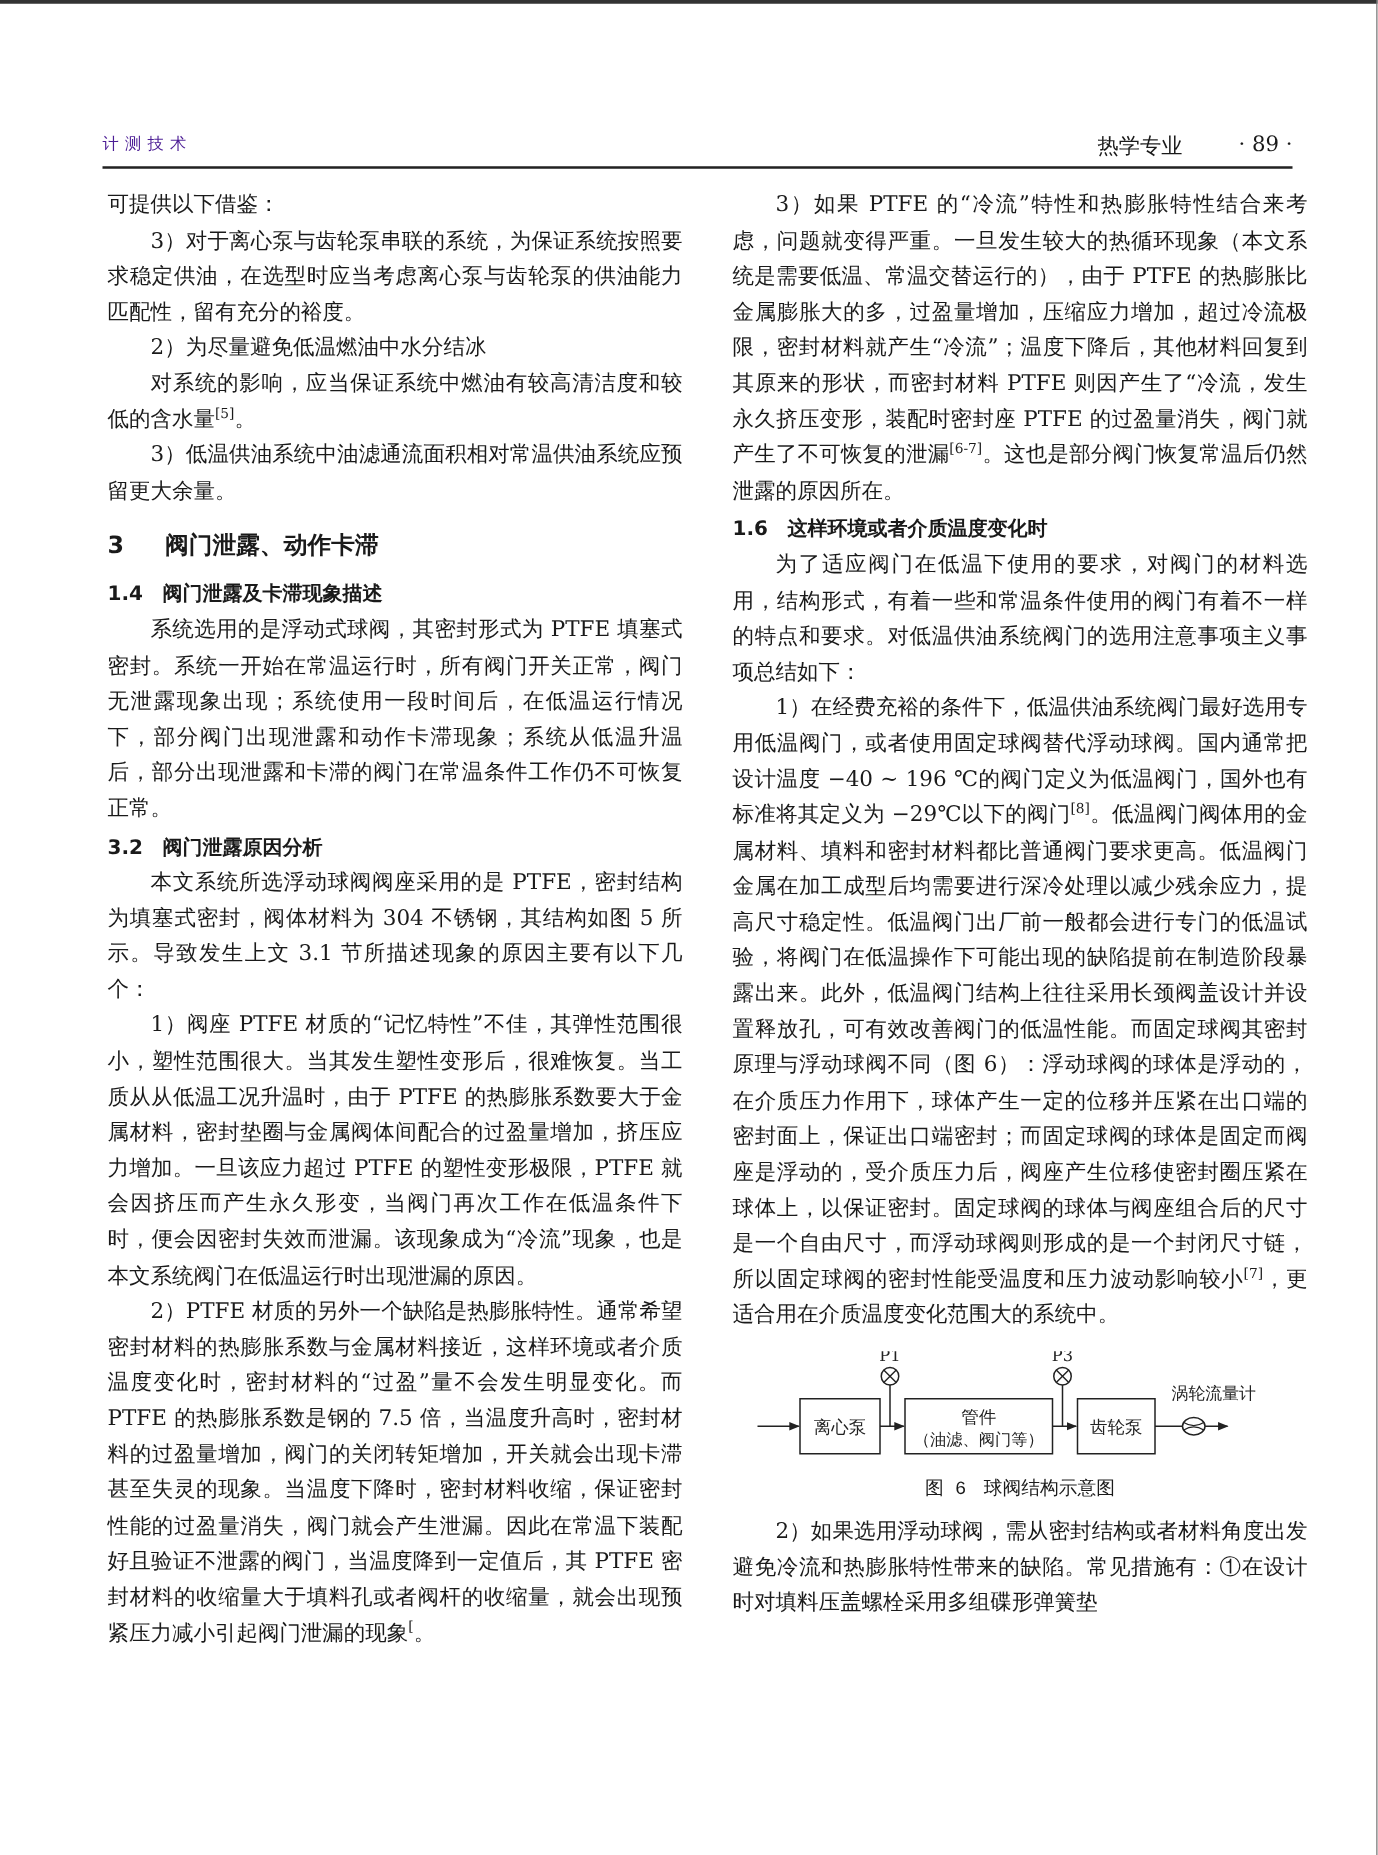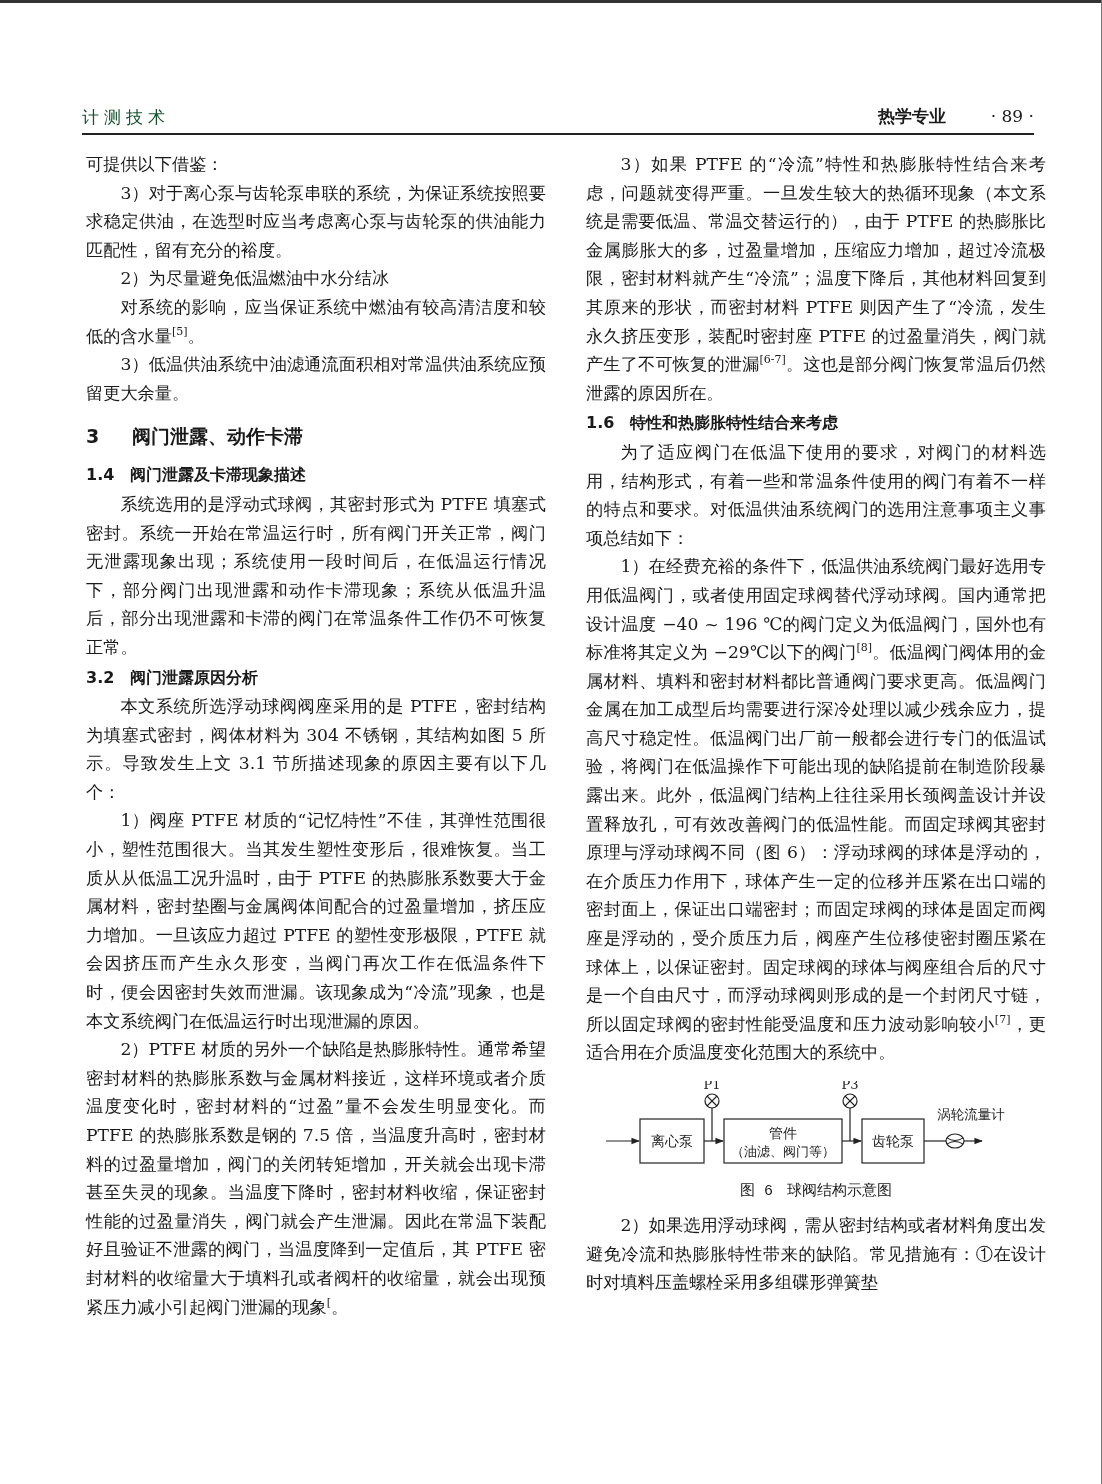--- a/index.html
+++ b/index.html
@@ -2,22 +2,22 @@
 <html><head>
 <meta charset="utf-8">
 <style>
   html, body { margin: 0; padding: 0; background: #ffffff; }
   body { width: 1102px; height: 1484px; position: relative; overflow: hidden;
          font-family: "DejaVu Serif", "Liberation Serif", serif; color: #1a1a1a; }
   .top-border { position: absolute; left: 0; top: 0; width: 1102px; height: 3px; background: #333; }
   .right-border { position: absolute; right: 0; top: 0; width: 1px; height: 1484px; background: #777; }
 
   .running-head { position: absolute; left: 82px; top: 102px; width: 952px; height: 30px; }
-  .rh-left { position: absolute; left: 0; top: 4px; font-size: 17px; letter-spacing: 5px; color: #14532d; }
-  .rh-section { position: absolute; right: 88px; top: 3px; font-size: 17px; font-weight: bold;
+  .rh-left { position: absolute; left: 0; top: 4px; font-size: 13px; letter-spacing: 5px; color: #4c1d95; }
+  .rh-section { position: absolute; right: 88px; top: 3px; font-size: 17px; font-weight: normal;
                 font-family: "DejaVu Sans", sans-serif; }
   .rh-page { position: absolute; right: 0; top: 4px; font-size: 17px; }
   .rh-rule { position: absolute; left: 0; top: 31px; width: 952px; height: 2px; background: #222; }
 
   .col { position: absolute; top: 150px; width: 460px; font-size: 17.2px; line-height: 28.6px; }
   .col.left { left: 86px; }
   .col.right { left: 586px; }
   .p { margin: 0; text-align: justify; text-justify: inter-ideograph; }
   .p.indent { text-indent: 2em; }
   .h1 { font-family: "DejaVu Sans", sans-serif; font-weight: bold; font-size: 19px;
@@ -67,21 +67,21 @@
   </div>
   <p class="p indent">本文系统所选浮动球阀阀座采用的是 PTFE，密封结构为填塞式密封，阀体材料为 304 不锈钢，其结构如图 5 所示。导致发生上文 3.1 节所描述现象的原因主要有以下几个：</p>
   <p class="p indent">1）阀座 PTFE 材质的“记忆特性”不佳，其弹性范围很小，塑性范围很大。当其发生塑性变形后，很难恢复。当工质从从低温工况升温时，由于 PTFE 的热膨胀系数要大于金属材料，密封垫圈与金属阀体间配合的过盈量增加，挤压应力增加。一旦该应力超过 PTFE 的塑性变形极限，PTFE 就会因挤压而产生永久形变，当阀门再次工作在低温条件下时，便会因密封失效而泄漏。该现象成为“冷流”现象，也是本文系统阀门在低温运行时出现泄漏的原因。</p>
   <p class="p indent"><span>2）PTFE 材质的另外一个缺陷是热膨胀特性。通常希望密封材料的热膨胀系数与金属材料接近，这样环境或者介质温度变化时，密封材料的“过盈”量不会发生明显变化。而 PTFE 的热膨胀系数是钢的 7.5 倍，当温度升高时，密封材料的过盈量增加，阀门的关闭转矩增加，开关就会出现卡滞甚至失灵的现象。当温度下降时，密封材料收缩，保证密封性能的过盈量消失，阀门就会产生泄漏。因此在常温下装配好且验证不泄露的阀门，当温度降到一定值后，其 PTFE 密封材料的收缩量大于填料孔或者阀杆的收缩量，就会出现预紧压力减小引起阀门泄漏的现象</span><sup class="cite">[</sup><span>。</span></p>
 </div>
 
 <div class="col right">
   <p class="p indent"><span>3）如果 PTFE 的“冷流”特性和热膨胀特性结合来考虑，问题就变得严重。一旦发生较大的热循环现象（本文系统是需要低温、常温交替运行的），由于 PTFE 的热膨胀比金属膨胀大的多，过盈量增加，压缩应力增加，超过冷流极限，密封材料就产生“冷流”；温度下降后，其他材料回复到其原来的形状，而密封材料 PTFE 则因产生了“冷流，发生永久挤压变形，装配时密封座 PTFE 的过盈量消失，阀门就产生了不可恢复的泄漏</span><sup class="cite">[6-7]</sup><span>。这也是部分阀门恢复常温后仍然泄露的原因所在。</span></p>
 
   <div class="h h2">
-    <span class="num">1.6</span><span>特性和热膨胀特性结合来考虑</span>
+    <span class="num">1.6</span><span>这样环境或者介质温度变化时</span>
   </div>
   <p class="p indent">为了适应阀门在低温下使用的要求，对阀门的材料选用，结构形式，有着一些和常温条件使用的阀门有着不一样的特点和要求。对低温供油系统阀门的选用注意事项主义事项总结如下：</p>
   <p class="p indent"><span>1）在经费充裕的条件下，低温供油系统阀门最好选用专用低温阀门，或者使用固定球阀替代浮动球阀。国内通常把设计温度 −40 ~ 196 ℃的阀门定义为低温阀门，国外也有标准将其定义为 −29℃以下的阀门</span><sup class="cite">[8]</sup><span>。低温阀门阀体用的金属材料、填料和密封材料都比普通阀门要求更高。低温阀门金属在加工成型后均需要进行深冷处理以减少残余应力，提高尺寸稳定性。低温阀门出厂前一般都会进行专门的低温试验，将阀门在低温操作下可能出现的缺陷提前在制造阶段暴露出来。此外，低温阀门结构上往往采用长颈阀盖设计并设置释放孔，可有效改善阀门的低温性能。而固定球阀其密封原理与浮动球阀不同（图 6）：浮动球阀的球体是浮动的，在介质压力作用下，球体产生一定的位移并压紧在出口端的密封面上，保证出口端密封；而固定球阀的球体是固定而阀座是浮动的，受介质压力后，阀座产生位移使密封圈压紧在球体上，以保证密封。固定球阀的球体与阀座组合后的尺寸是一个自由尺寸，而浮动球阀则形成的是一个封闭尺寸链，所以固定球阀的密封性能受温度和压力波动影响较小</span><sup class="cite">[7]</sup><span>，更适合用在介质温度变化范围大的系统中。</span></p>
 
   <div class="figure">
     <svg width="460" height="100" viewBox="0 0 460 100" font-family="DejaVu Serif, serif" font-size="14" fill="#222">
       <defs>
         <marker id="arr" viewBox="0 0 10 10" refX="9" refY="5" markerWidth="7" markerHeight="7" orient="auto">
           <path d="M0,1 L10,5 L0,9 z" fill="#222"></path>
         </marker>

